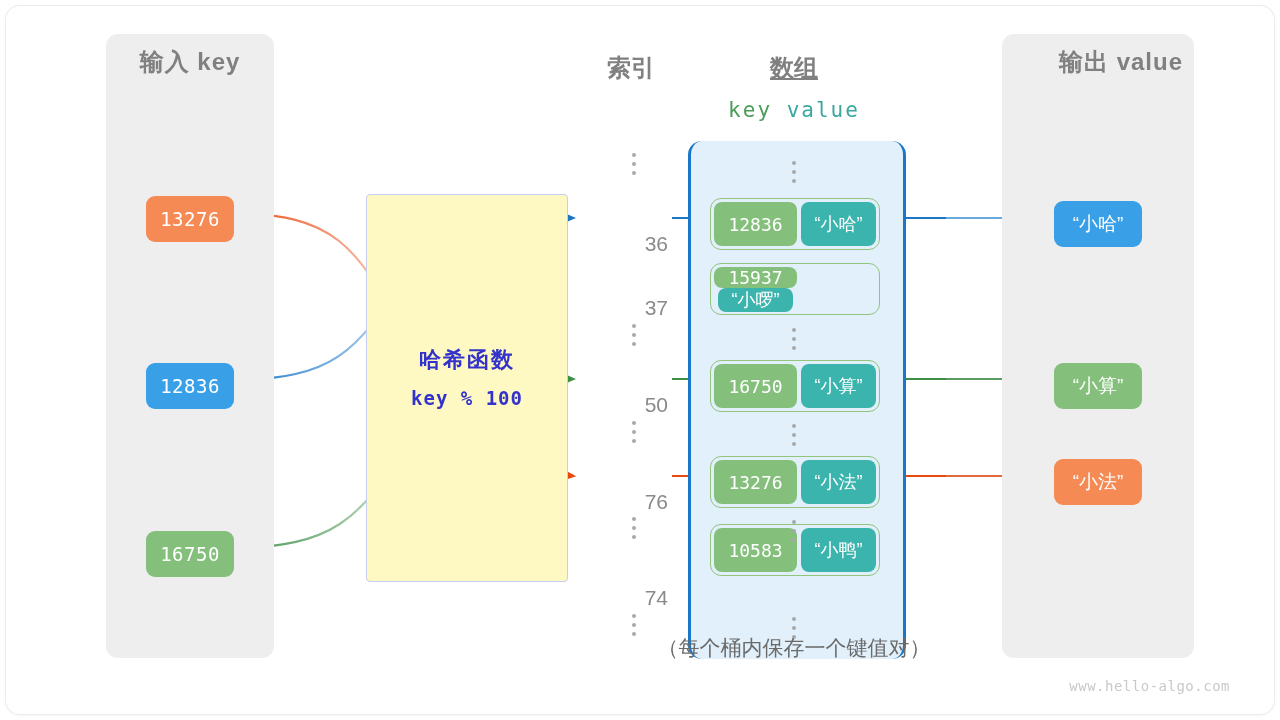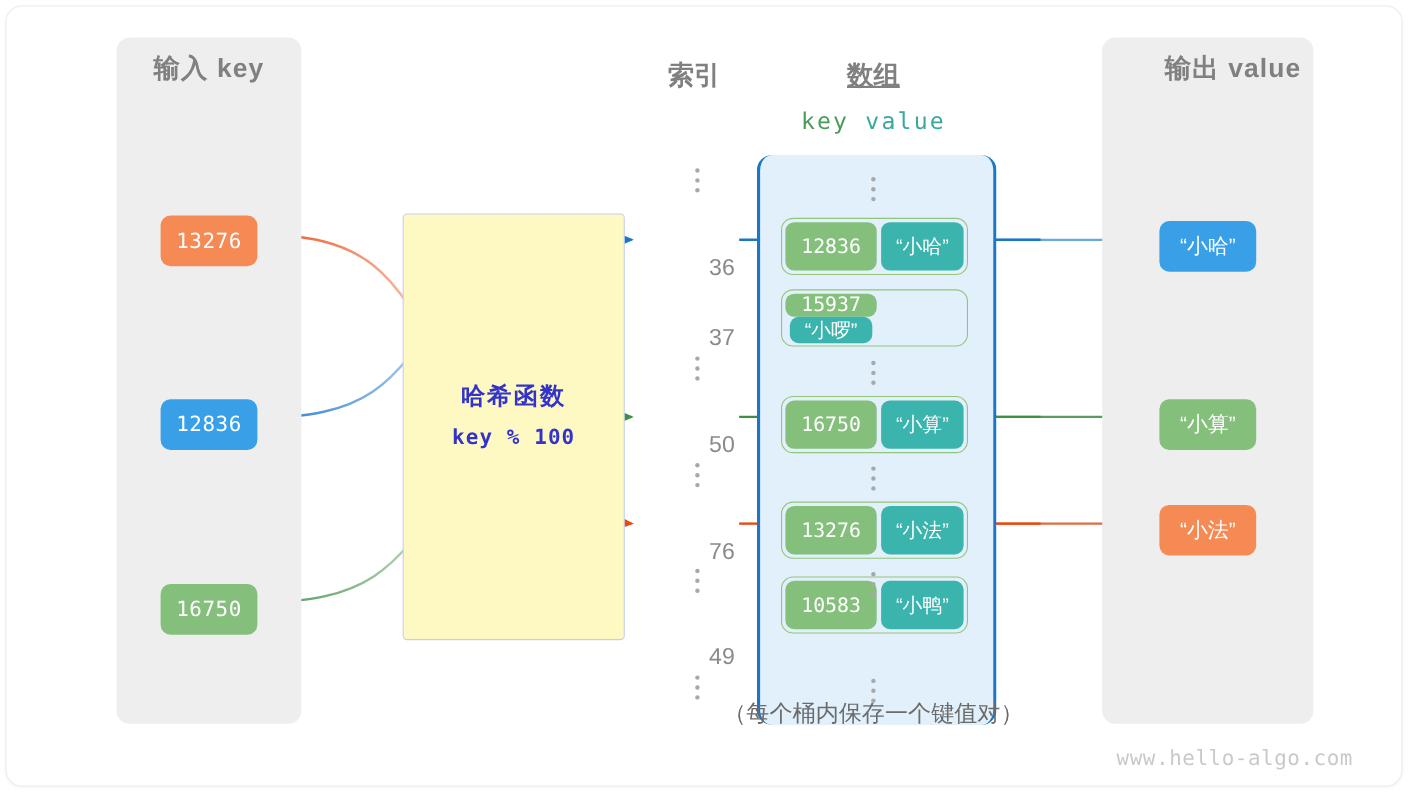--- a/index.html
+++ b/index.html
@@ -101,21 +101,21 @@
     font-size:18px;font-weight:500;
   }
 
   #caption{
     position:absolute;left:578px;top:628px;width:420px;text-align:center;
     font-size:21px;color:#6b6b6b;
   }
   #watermark{
     position:absolute;right:44px;top:672px;
     font-family:"DejaVu Sans Mono","Liberation Mono",monospace;
-    font-size:19px;color:#c9c9c9;letter-spacing:.5px;
+    font-size:14px;color:#c9c9c9;letter-spacing:.5px;
   }
   svg.layer{position:absolute;left:0;top:0;width:1268px;height:708px;pointer-events:none;}
 </style>
 </head>
 <body>
 
 <div id="card">
 
   <svg class="layer">
     <defs>
@@ -207,21 +207,21 @@
   <div id="output-values">
       <div class="valchip" style="top: 195px; background: rgb(57, 160, 232);">“小哈”</div>
       <div class="valchip" style="top: 357px; background: rgb(132, 191, 124);">“小算”</div>
       <div class="valchip" style="top: 453px; background: rgb(245, 138, 85);">“小法”</div>
     </div>
   <div id="index-list">
       <div class="idx" style="top: 206px;">36</div>
       <div class="idx" style="top: 270px;">37</div>
       <div class="idx" style="top: 367px;">50</div>
       <div class="idx" style="top: 464px;">76</div>
-      <div class="idx" style="top: 560px;">49</div>
+      <div class="idx" style="top: 560px;">74</div>
       <div class="vdots" style="left: 626px; top: 147px;">
         <i></i>
         <i></i>
         <i></i>
       </div>
       <div class="vdots" style="left: 626px; top: 318px;">
         <i></i>
         <i></i>
         <i></i>
       </div>

